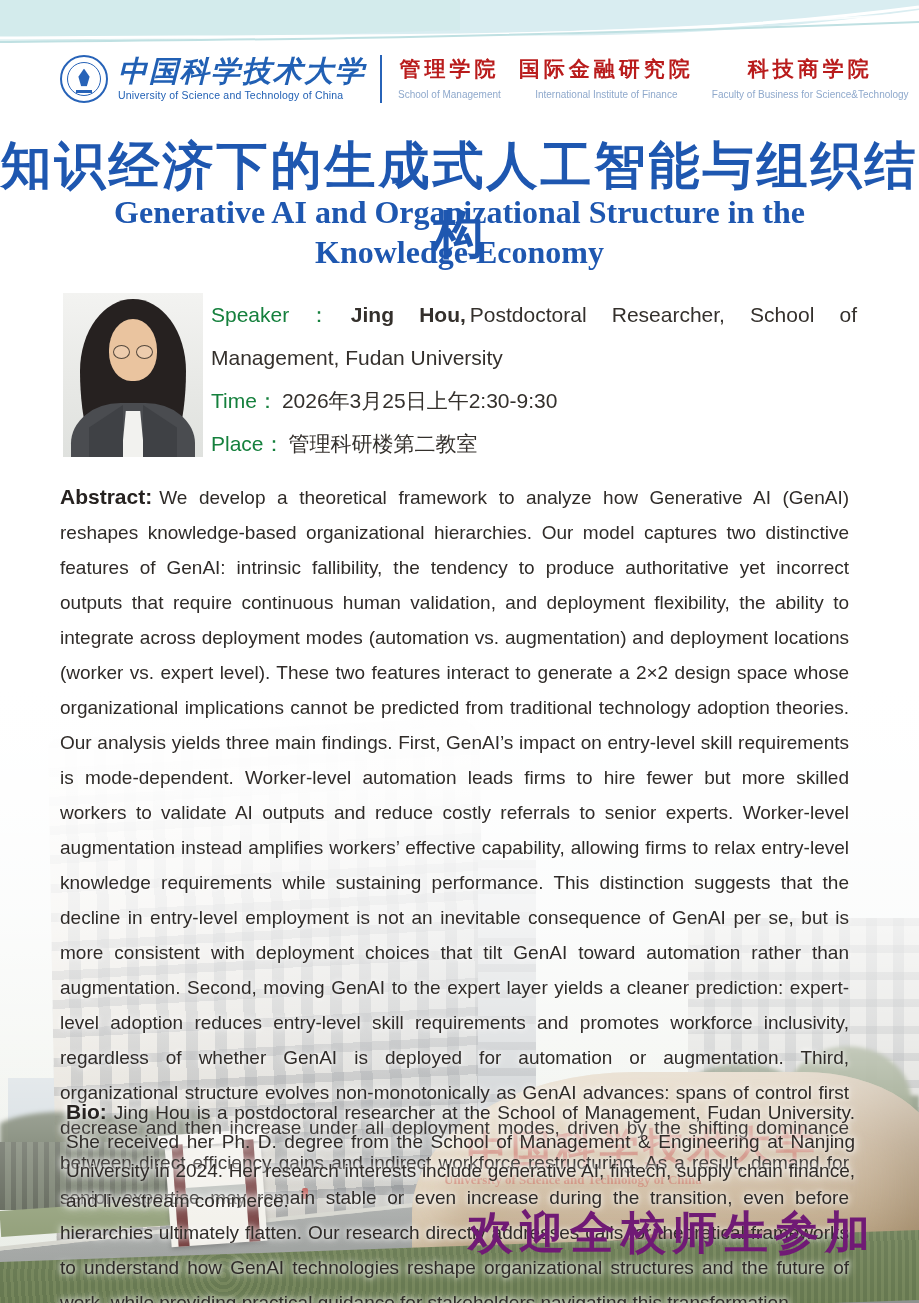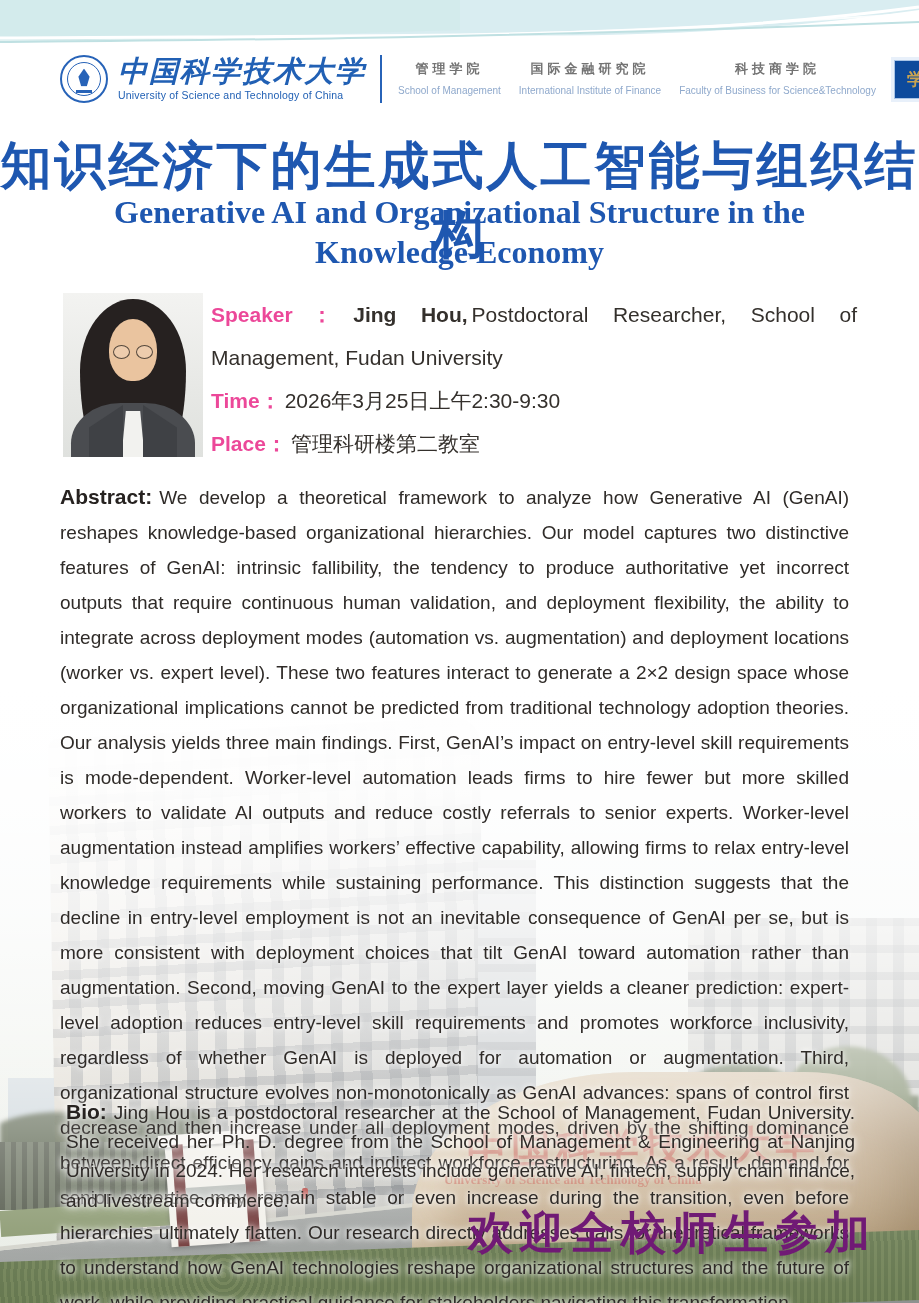--- a/index.html
+++ b/index.html
@@ -19,21 +19,21 @@
   .emblem .petal{position:absolute;left:50%;top:50%;width:14px;height:18px;
     transform:translate(-50%,-58%);background:#2763b8;
     clip-path:polygon(50% 0,90% 45%,70% 100%,30% 100%,10% 45%);}
   .emblem .bar{position:absolute;left:50%;bottom:8px;width:16px;height:3px;transform:translateX(-50%);background:#2763b8;}
   .logo-text{margin-left:10px;line-height:1;}
   .logo-cn{font-family:"Liberation Serif",serif;font-weight:bold;font-style:italic;
     font-size:29px;color:#2160b4;letter-spacing:2px;white-space:nowrap;}
   .logo-en{font-size:10.5px;color:#2160b4;margin-top:4px;letter-spacing:.2px;white-space:nowrap;}
   .hdr-divider{width:2px;height:48px;background:#2763b8;margin:0 16px 0 14px;flex:0 0 auto;}
   .dept{margin-right:18px;text-align:center;line-height:1;flex:0 0 auto;}
-  .dept-cn{font-size:13px;color:#737373;letter-spacing:4px;font-weight:bold;white-space:nowrap;}
+  .dept-cn{font-size:21px;color:#b91c1c;letter-spacing:4px;font-weight:bold;white-space:nowrap;}
   .dept-en{font-size:10px;color:#8fa9cc;margin-top:11px;white-space:nowrap;}
   .badge{margin-left:auto;flex:0 0 auto;background:#0d4a9c;border:1px solid #a9c4e6;
     box-shadow:0 0 0 3px #e8f0fa;color:#c9a351;font-size:17px;font-weight:bold;
     letter-spacing:1px;padding:7px 12px;white-space:nowrap;}
   
   .title-cn{position:absolute;top:132px;left:0;right:0;text-align:center;z-index:3;
     font-family:"Liberation Serif",serif;font-weight:bold;font-size:51px;
     color:#1e57b0;letter-spacing:3px;}
   .title-en{position:absolute;top:192px;left:0;right:0;text-align:center;z-index:3;
     font-family:"Liberation Serif",serif;font-weight:bold;font-size:32px;
@@ -52,21 +52,21 @@
   .photo .glasses i.l{left:0;} .photo .glasses i.r{right:0;}
   .photo .suit{position:absolute;left:8px;bottom:-4px;width:124px;height:58px;
     border-radius:40% 40% 0 0/70% 70% 0 0;background:#4a4c50;}
   .photo .lapel-l,.photo .lapel-r{position:absolute;bottom:-4px;width:34px;height:56px;background:#3f4145;}
   .photo .lapel-l{left:26px;clip-path:polygon(100% 0,0 40%,0 100%,100% 100%);}
   .photo .lapel-r{right:26px;clip-path:polygon(0 0,100% 40%,100% 100%,0 100%);}
   .photo .vshirt{position:absolute;left:58px;bottom:-4px;width:24px;height:50px;background:#f2f2ef;
     clip-path:polygon(20% 0,80% 0,100% 100%,0 100%);}
   .sp-text{margin-left:8px;flex:1;font-size:21px;line-height:43px;text-align:justify;color:#34302c;}
   .sp-line{margin:0;}
-  .lbl-b{font-weight:bold;color:#ec4899;}
+  .lbl-b{font-weight:normal;color:#15803d;}
   .sp-name{font-weight:bold;margin-left:2px;}
   .sp-val{margin-left:4px;}
   
   .abstract{position:absolute;top:479px;left:60px;width:789px;z-index:3;
     font-size:19px;line-height:35px;text-align:justify;color:#2f2b28;
     text-shadow:0 0 5px #fff,0 0 10px rgba(255,255,255,.9);}
   .bio{position:absolute;top:1097px;left:66px;width:789px;z-index:3;
     font-size:19px;line-height:29.2px;text-align:justify;color:#2f2b28;
     text-shadow:0 0 5px #fff,0 0 9px rgba(255,255,255,.85),0 0 14px rgba(255,255,255,.8);}
   .para-lbl{font-weight:bold;font-size:21px;margin-right:7px;color:#262220;}

